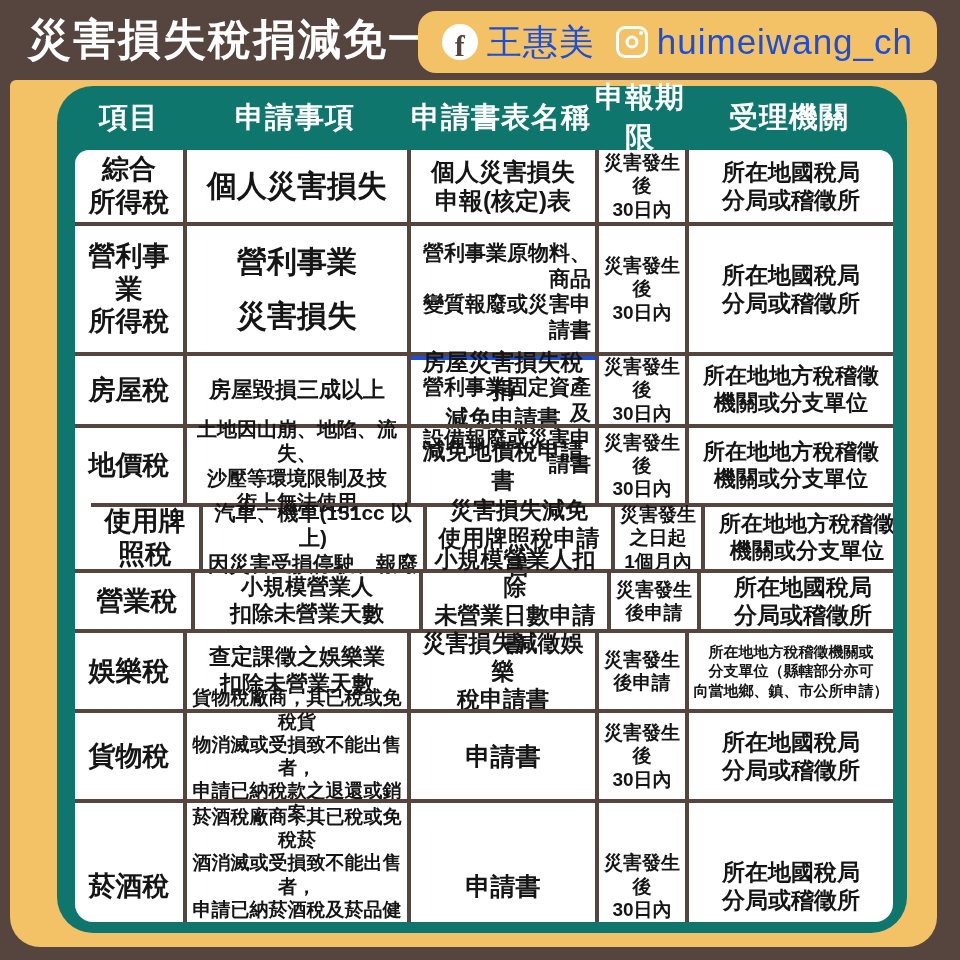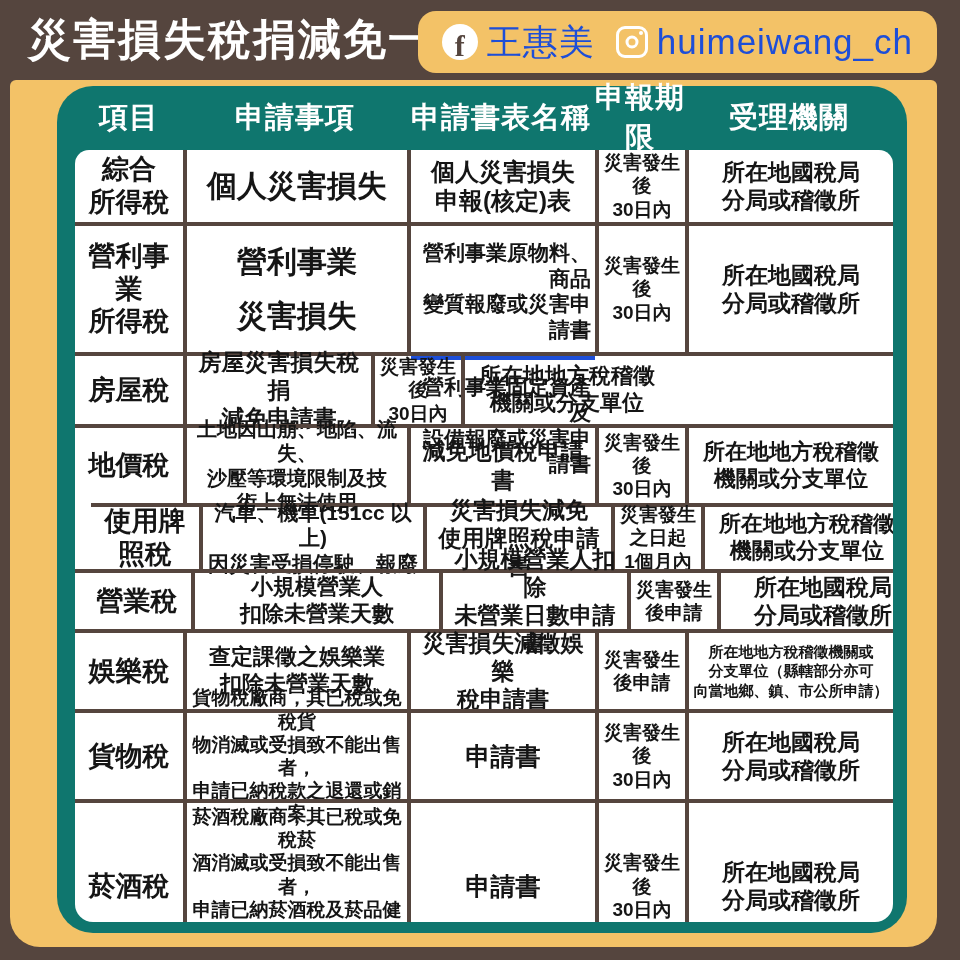--- a/index.html
+++ b/index.html
@@ -151,20 +151,21 @@
         <div class="cell t21 split" style="width: 188px;"><div class="sub">營利事業原物料、商品
 變質報廢或災害申請書</div><div class="sub">營利事業固定資產及
 設備報廢或災害申請書</div></div>
         <div class="cell t19" style="width: 90px;">災害發生後
 30日內</div>
         <div class="cell t23" style="width: 208px;">所在地國稅局
 分局或稽徵所</div>
       </div>
       <div class="row" style="height: 72px;">
         <div class="cell t27" style="width: 108px;">房屋稅</div>
+        <div class="cell t22" style="width: 224px;">房屋毀損三成以上</div>
         <div class="cell t23" style="width: 188px;">房屋災害損失稅捐
 減免申請書</div>
         <div class="cell t19" style="width: 90px;">災害發生後
 30日內</div>
         <div class="cell t22" style="width: 208px;">所在地地方稅稽徵
 機關或分支單位</div>
       </div>
       <div class="row" style="height: 79px;">
         <div class="cell t27" style="width: 108px;">地價稅</div>
         <div class="cell t20" style="width: 224px;">土地因山崩、地陷、流失、
@@ -184,21 +185,21 @@
         <div class="cell t23" style="width: 188px;">災害損失減免
 使用牌照稅申請書</div>
         <div class="cell t19" style="width: 90px;">災害發生
 之日起
 1個月內</div>
         <div class="cell t22" style="width: 208px;">所在地地方稅稽徵
 機關或分支單位</div>
       </div>
       <div class="row" style="height: 60px;">
         <div class="cell t27" style="width: 108px; margin-left: 8px;">營業稅</div>
-        <div class="cell t22" style="width: 248px; text-align: center;">小規模營業人
+        <div class="cell t22" style="width: 228px; text-align: center;">小規模營業人
 扣除未營業天數</div>
         <div class="cell t23" style="width: 188px;">小規模營業人扣除
 未營業日數申請書</div>
         <div class="cell t19" style="width: 90px;">災害發生
 後申請</div>
         <div class="cell t23" style="width: 208px;">所在地國稅局
 分局或稽徵所</div>
       </div>
       <div class="row" style="height: 80px;">
         <div class="cell t27" style="width: 108px;">娛樂稅</div>

